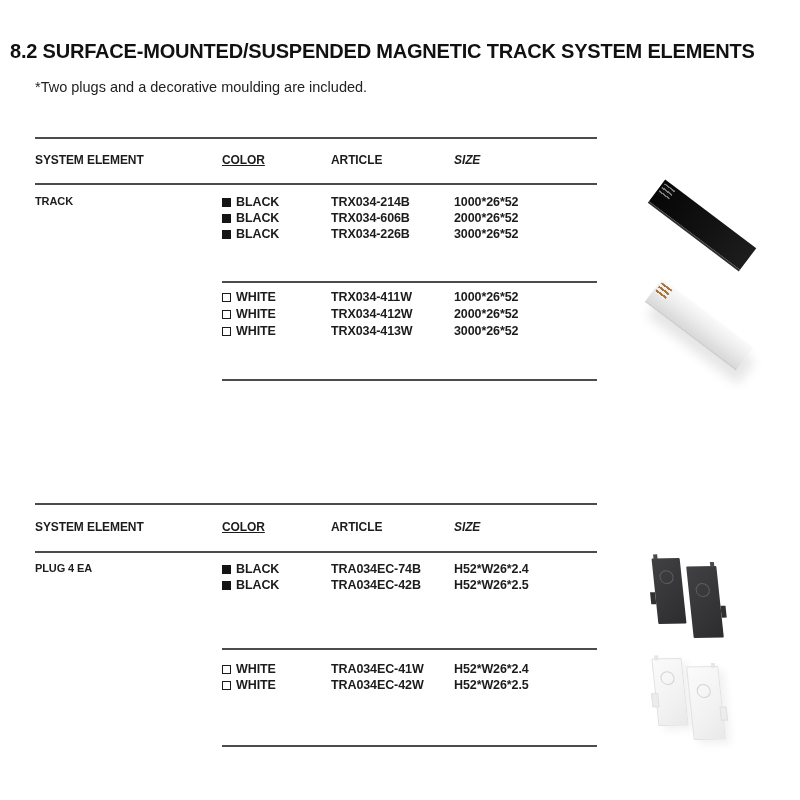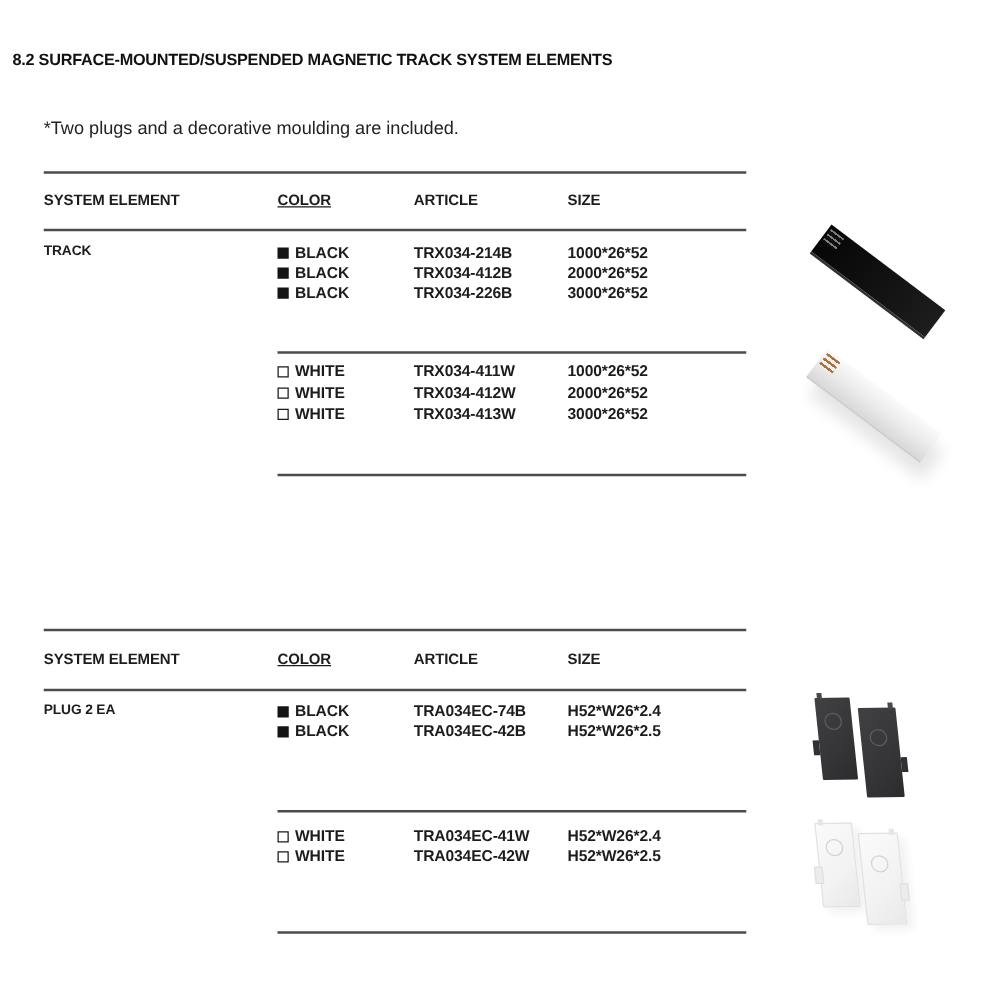--- a/index.html
+++ b/index.html
@@ -9,29 +9,29 @@
     height: 800px;
     background: #ffffff;
     font-family: "Liberation Sans", sans-serif;
     color: #1c1c1c;
     overflow: hidden;
   }
 
   .page-title {
     position: absolute;
     left: 10px; top: 40px;
-    font-size: 13px;
+    font-size: 20px;
     font-weight: 700;
     letter-spacing: -0.2px;
     color: #111;
     white-space: nowrap;
   }
   .page-note {
     position: absolute;
-    left: 35px; top: 95px;
+    left: 35px; top: 79px;
     font-size: 14.5px;
     font-weight: 400;
     color: #222;
     white-space: nowrap;
   }
 
   .spec-table {
     position: absolute;
     left: 35px;
     width: 562px;
@@ -51,21 +51,21 @@
     position: absolute; left: 0; right: 0;
     display: flex;
     font-size: 12px;
     font-weight: 700;
     letter-spacing: -0.1px;
     color: #1c1c1c;
   }
   .c1 { width: 187px; }
   .c2 { width: 109px; text-decoration: underline; }
   .c3 { width: 123px; }
-  .c4 { flex: 1; }
+  .c4 { flex: 1; font-style: italic; }
 
   .grp-label {
     position: absolute; left: 0;
     font-size: 11px;
     font-weight: 700;
     letter-spacing: -0.1px;
     white-space: nowrap;
   }
   .row {
     position: absolute; left: 187px;
@@ -193,21 +193,21 @@
         <span>BLACK</span>
       </span>
     <span class="ac">TRX034-214B</span>
     <span class="sc">1000*26*52</span>
   </div>
   <div class="row" style="top:74px">
     <span class="cc">
         <span class="swatch black"></span>
         <span>BLACK</span>
       </span>
-    <span class="ac">TRX034-412B</span>
+    <span class="ac">TRX034-606B</span>
     <span class="sc">2000*26*52</span>
   </div>
   <div class="row" style="top:90px">
     <span class="cc">
         <span class="swatch black"></span>
         <span>BLACK</span>
       </span>
     <span class="ac">TRX034-226B</span>
     <span class="sc">3000*26*52</span>
   </div>
@@ -258,21 +258,21 @@
 <div class="spec-table" style="top:503px">
   <div class="rule-full" style="top:0"></div>
   <div class="thead" style="top:17px">
     <span class="c1">SYSTEM ELEMENT</span>
     <span class="c2">COLOR</span>
     <span class="c3">ARTICLE</span>
     <span class="c4">SIZE</span>
   </div>
   <div class="rule-full" style="top:48px"></div>
 
-  <div class="grp-label" style="top:59px">PLUG 2 EA</div>
+  <div class="grp-label" style="top:59px">PLUG 4 EA</div>
 
   <div class="row" style="top:59px">
     <span class="cc">
         <span class="swatch black"></span>
         <span>BLACK</span>
       </span>
     <span class="ac">TRA034EC-74B</span>
     <span class="sc">H52*W26*2.4</span>
   </div>
   <div class="row" style="top:75px">

